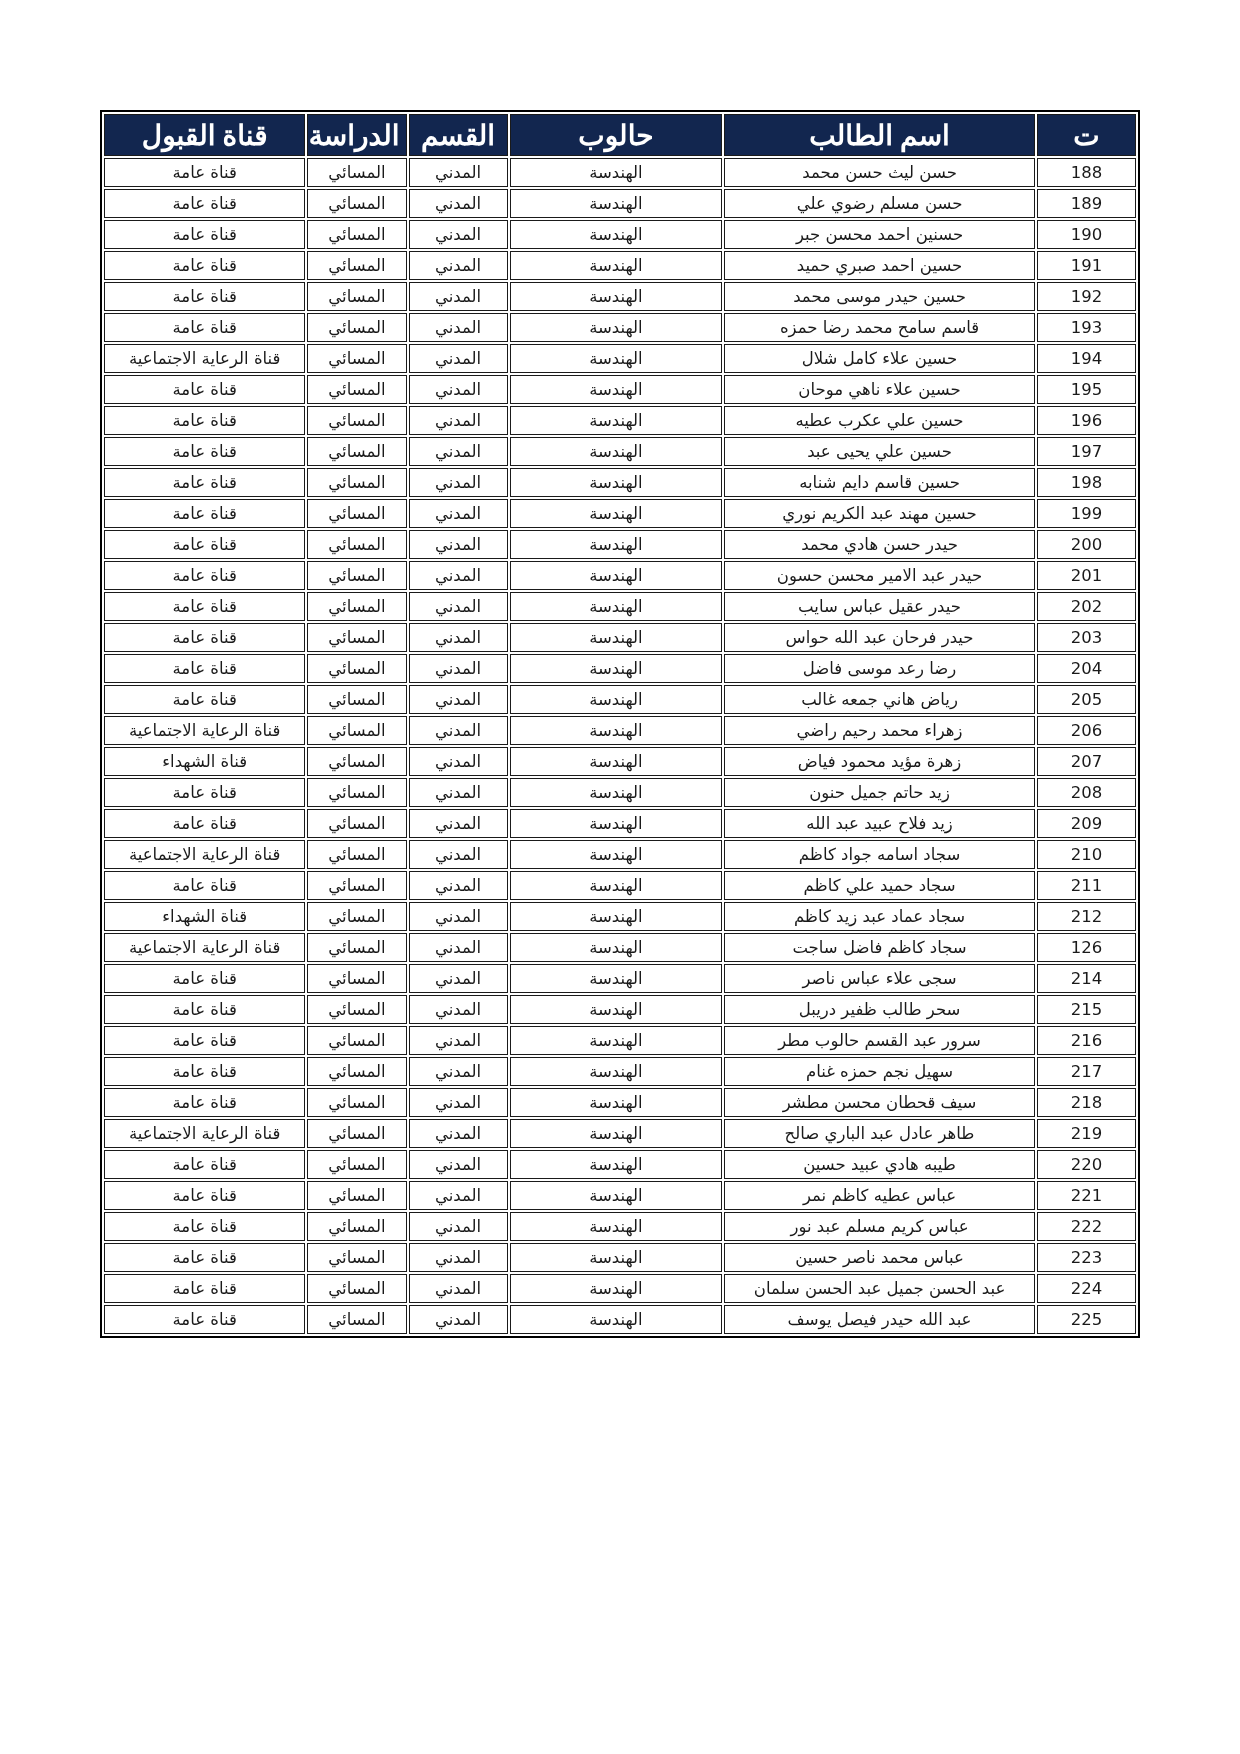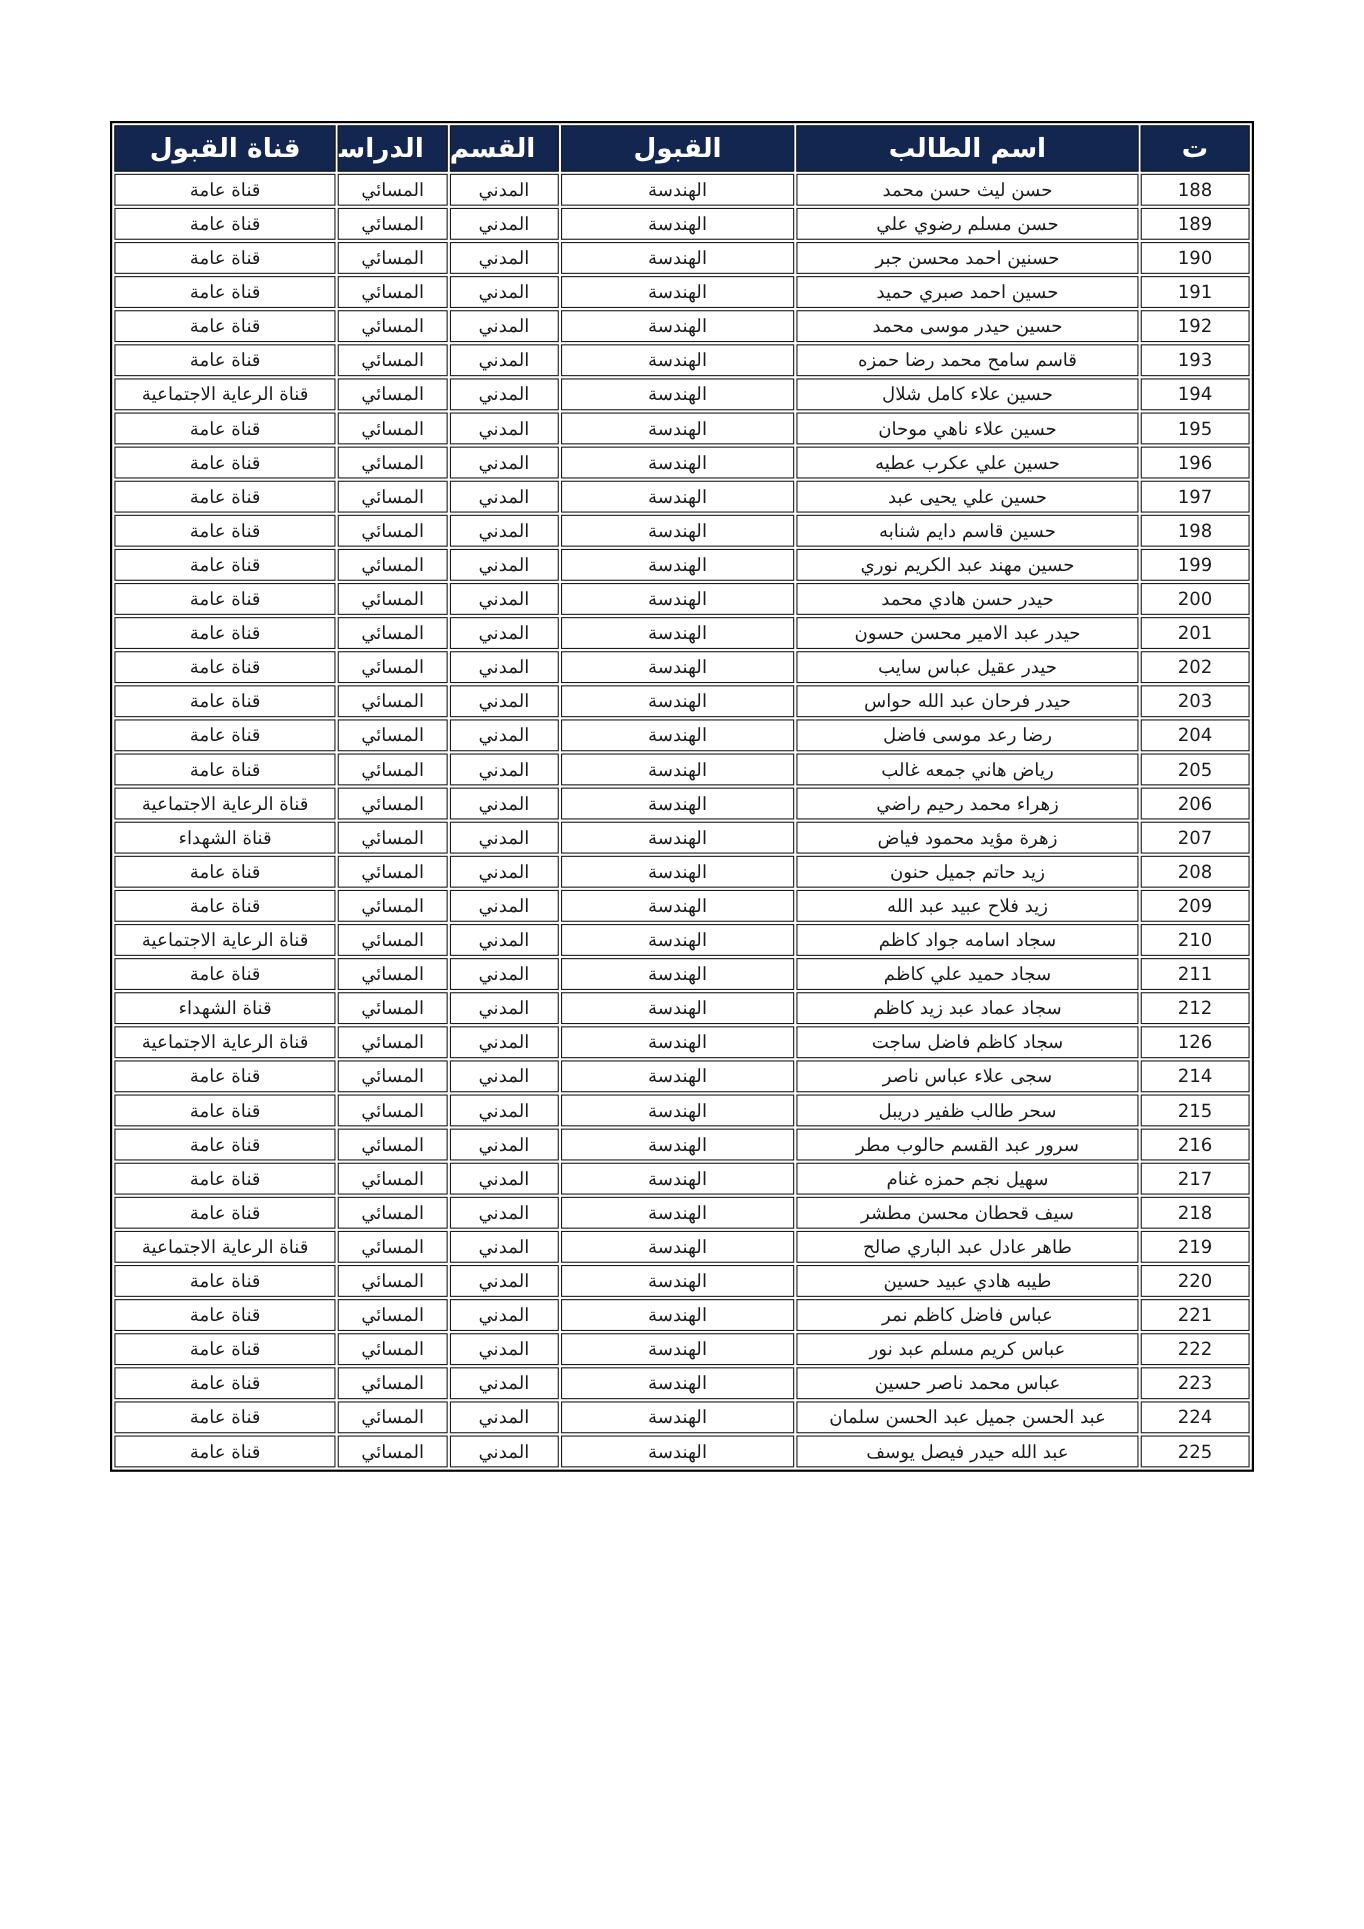--- a/index.html
+++ b/index.html
@@ -36,24 +36,25 @@
   table.students td{
     border:1.5px solid var(--border);
     text-align:center;
     vertical-align:middle;
     overflow:hidden;
     white-space:nowrap;
   }
   table.students th{
     background:var(--header-bg);
     color:var(--header-text);
-    font-size:24px;
+    font-size:28px;
     font-weight:bold;
     height:42px;
-    padding:2px 20px;
+    padding:2px 6px;
+    font-family:Liberation Serif, serif;
   }
   table.students td{
     color:var(--body-text);
     font-size:16.5px;
     height:29px;
     padding:1px 4px;
   }
   td.num{
     font-size:18px;
     font-family:"DejaVu Sans","Liberation Sans",sans-serif;
@@ -75,21 +76,21 @@
       <col class="c-name">
       <col class="c-college">
       <col class="c-department">
       <col class="c-study">
       <col class="c-channel">
     </colgroup>
     <thead>
       <tr>
         <th>ت</th>
         <th>اسم الطالب</th>
-        <th>القبول</th>
+        <th>حالوب</th>
         <th>القسم</th>
         <th>الدراسة</th>
         <th>قناة القبول</th>
       </tr>
     </thead>
     <tbody id="rows-body">
         <tr>
           <td class="num">188</td>
           <td>حسن ليث حسن محمد</td>
           <td>الهندسة</td>
@@ -348,21 +349,21 @@
         <tr>
           <td class="num">220</td>
           <td>طيبه هادي عبيد حسين</td>
           <td>الهندسة</td>
           <td>المدني</td>
           <td>المسائي</td>
           <td>قناة عامة</td>
         </tr>
         <tr>
           <td class="num">221</td>
-          <td>عباس فاضل كاظم نمر</td>
+          <td>عباس عطيه كاظم نمر</td>
           <td>الهندسة</td>
           <td>المدني</td>
           <td>المسائي</td>
           <td>قناة عامة</td>
         </tr>
         <tr>
           <td class="num">222</td>
           <td>عباس كريم مسلم عبد نور</td>
           <td>الهندسة</td>
           <td>المدني</td>

